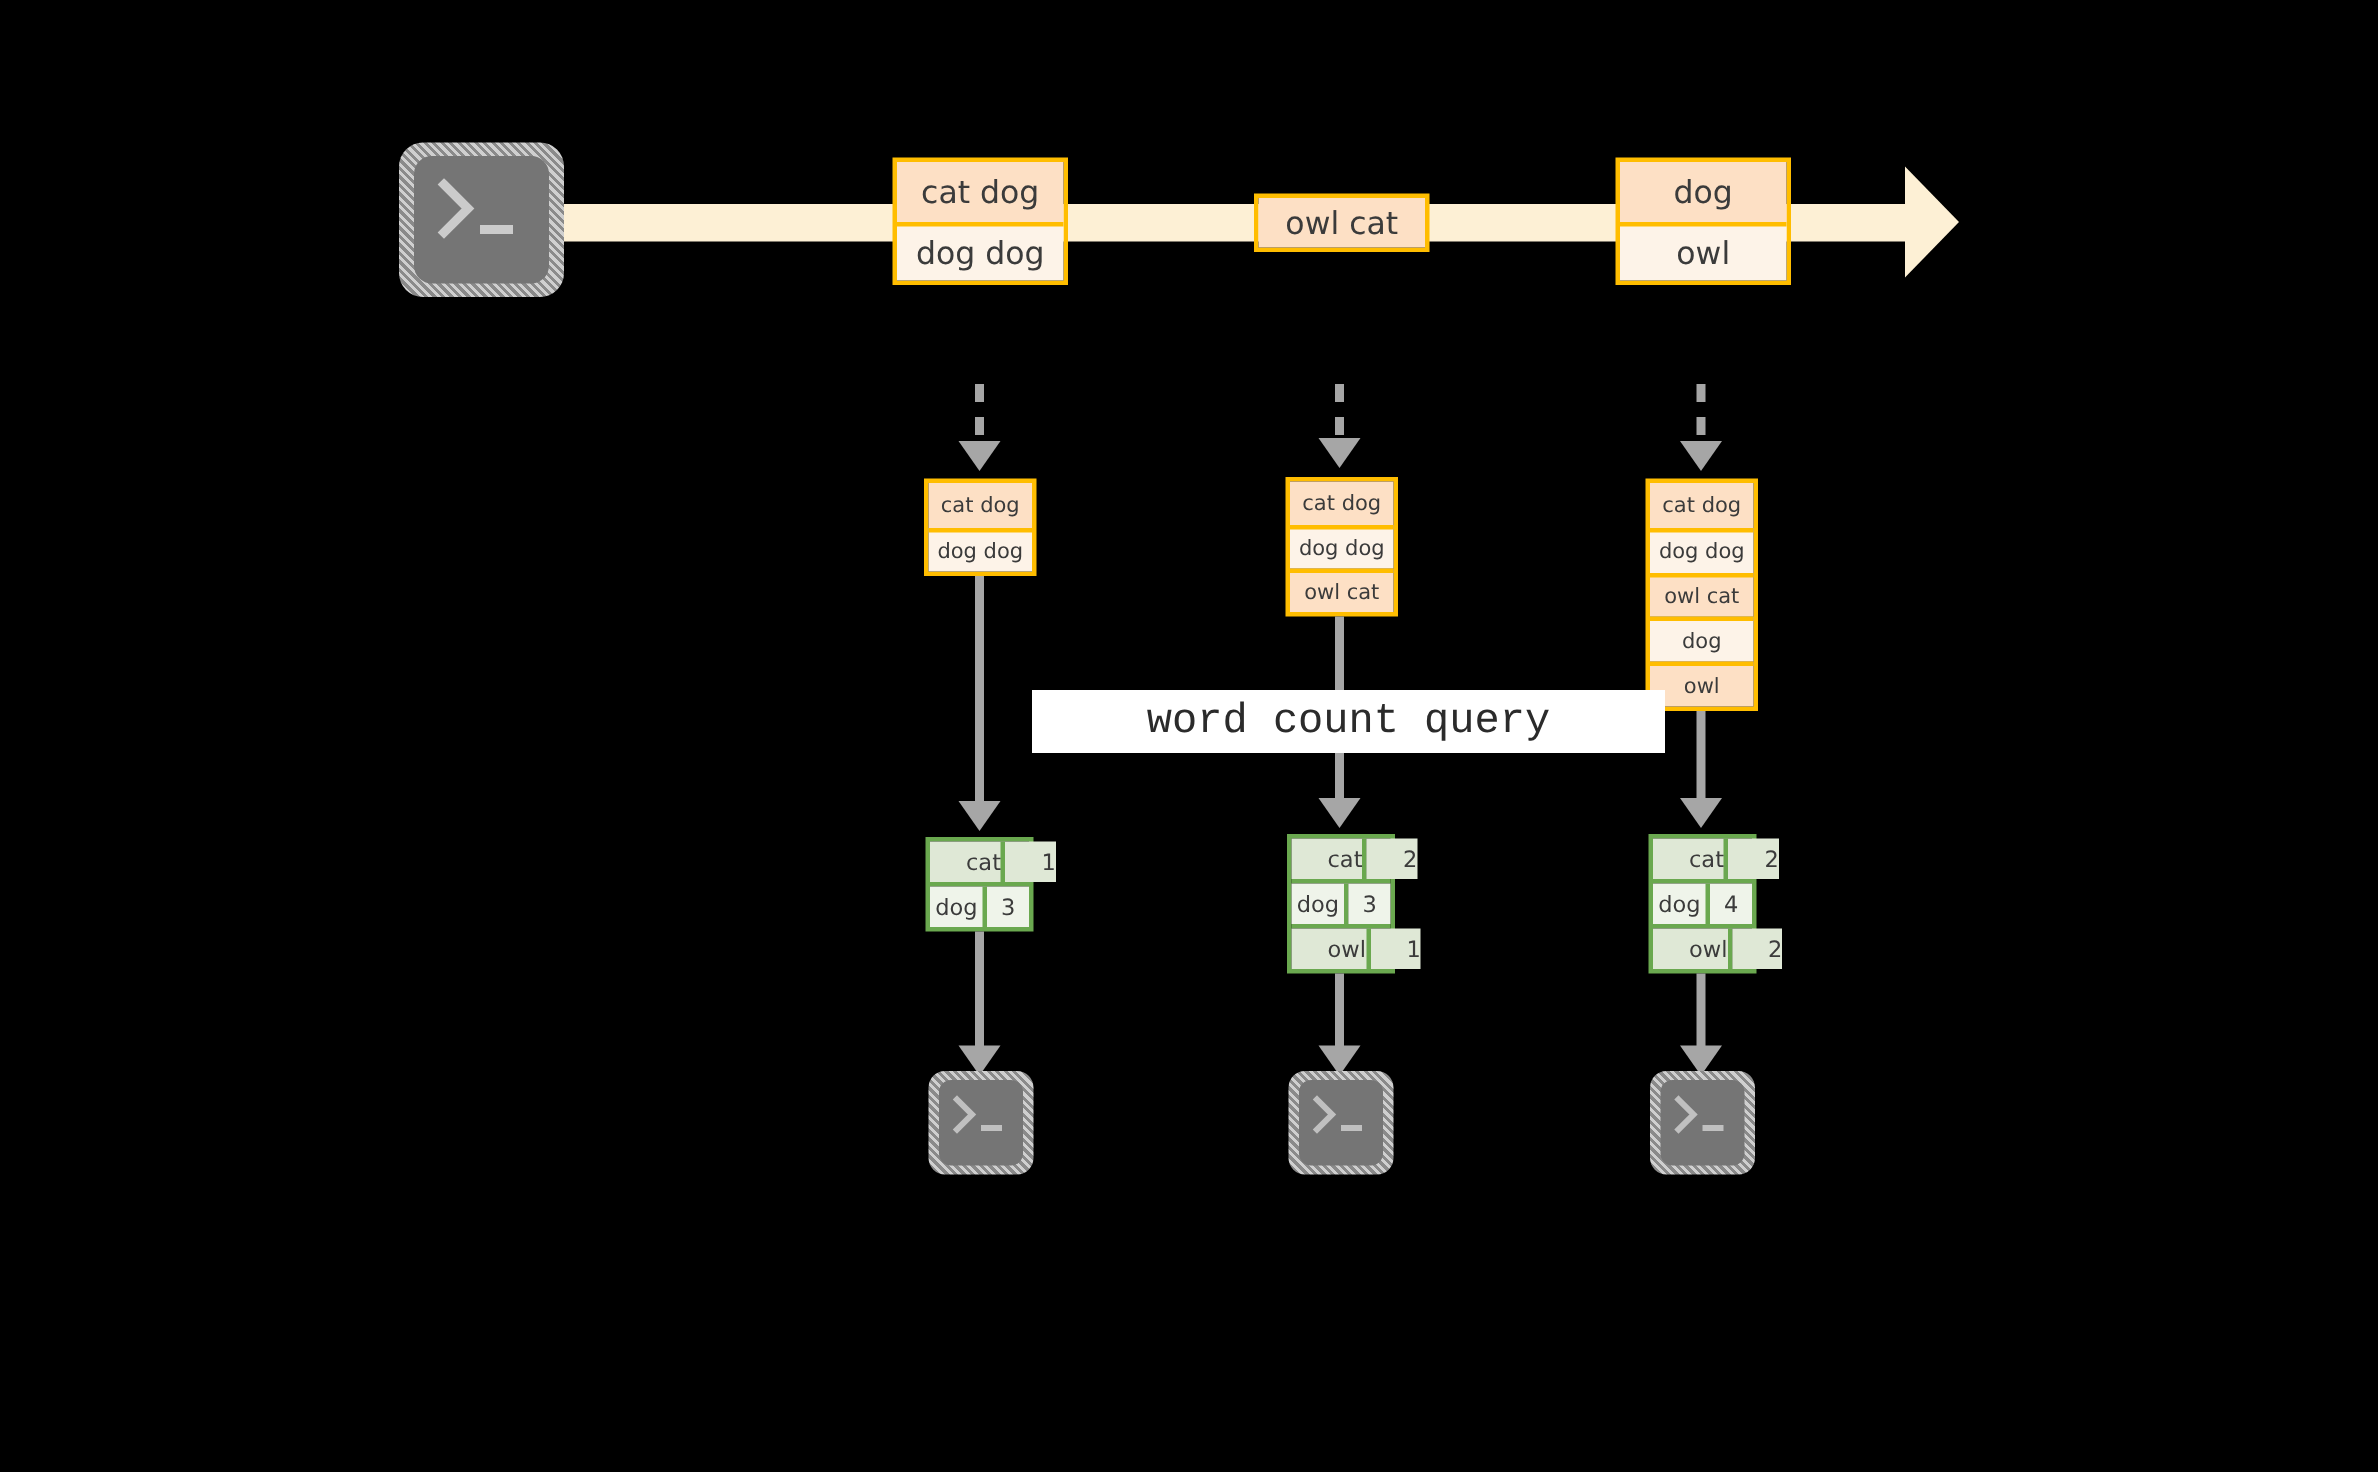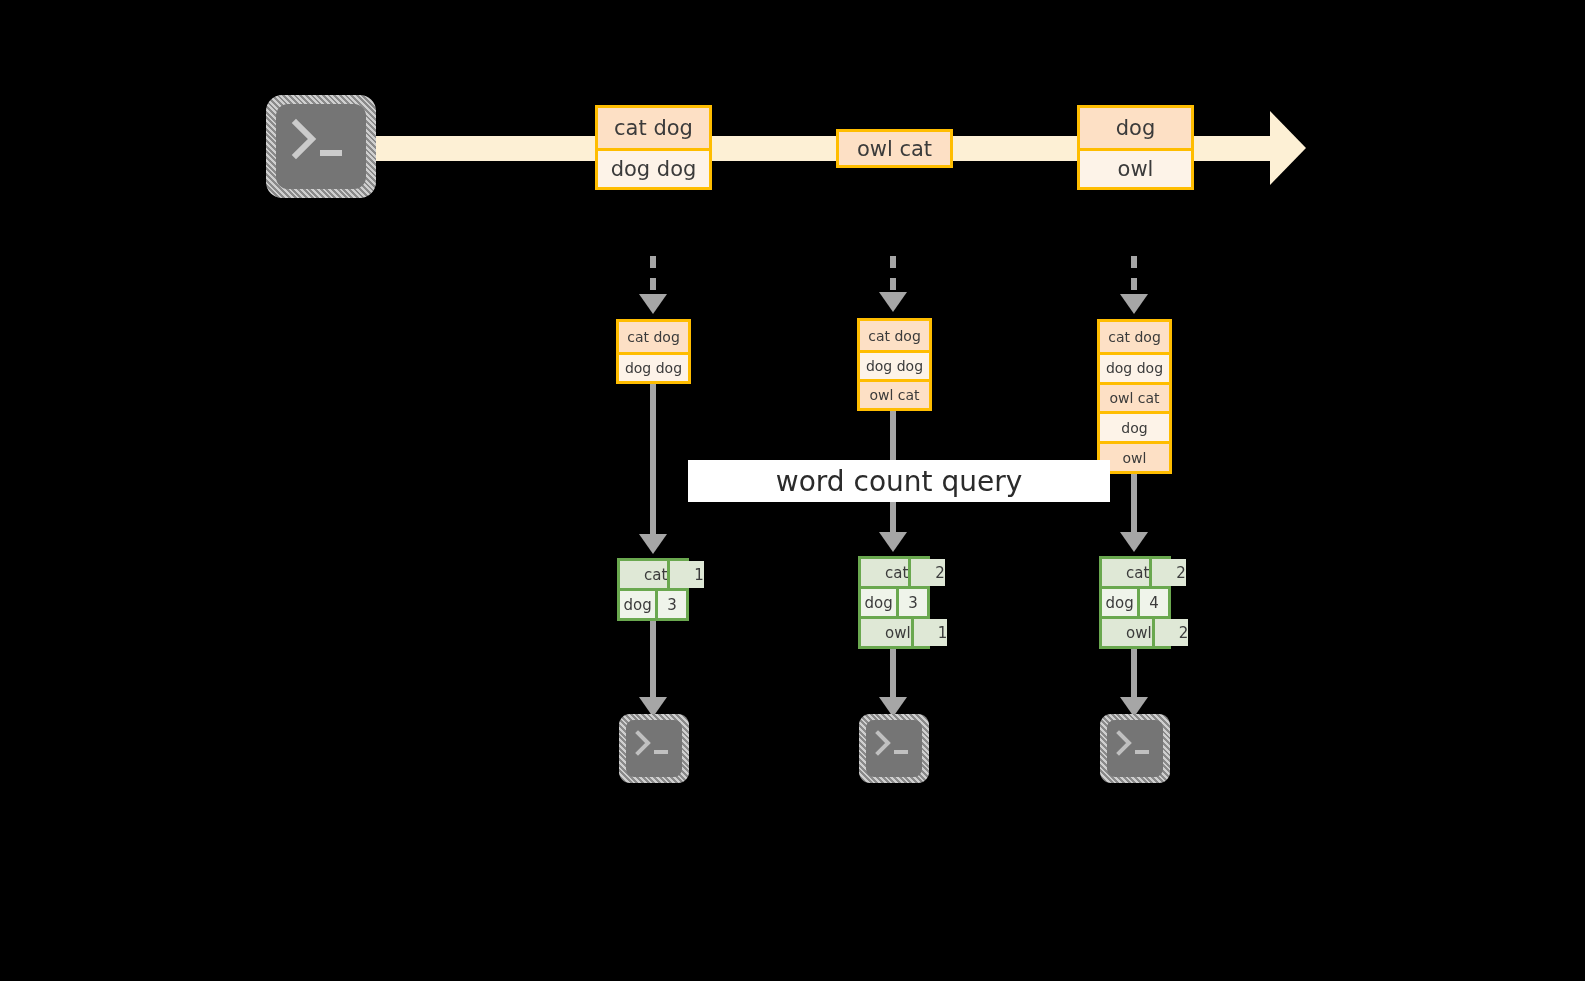--- a/index.html
+++ b/index.html
@@ -42,21 +42,21 @@
   
   .vline{position:absolute;background:#a6a6a6;width:6px;}
   .vdash{position:absolute;width:6px;
     background:repeating-linear-gradient(to bottom,#a6a6a6 0 12px,transparent 12px 22px);}
   .vhead{position:absolute;width:0;height:0;
     border-left:14px solid transparent;border-right:14px solid transparent;
     border-top:20px solid #a6a6a6;}
 
   
   .banner{position:absolute;background:#ffffff;display:flex;align-items:center;
-          justify-content:center;color:#2b2b2b;}
+          justify-content:center;color:#2b2b2b;font-family:Liberation Mono, monospace;}
 </style>
 </head>
 <body>
 
 <div id="stage">
 
   <div class="band" style="left:368px;top:136px;width:905px;height:25px;"></div>
   <div class="arrowhead" style="left:1270px;top:111px;
               border-top:37px solid transparent;border-bottom:37px solid transparent;
               border-left:36px solid #fdf0d5;"></div>

